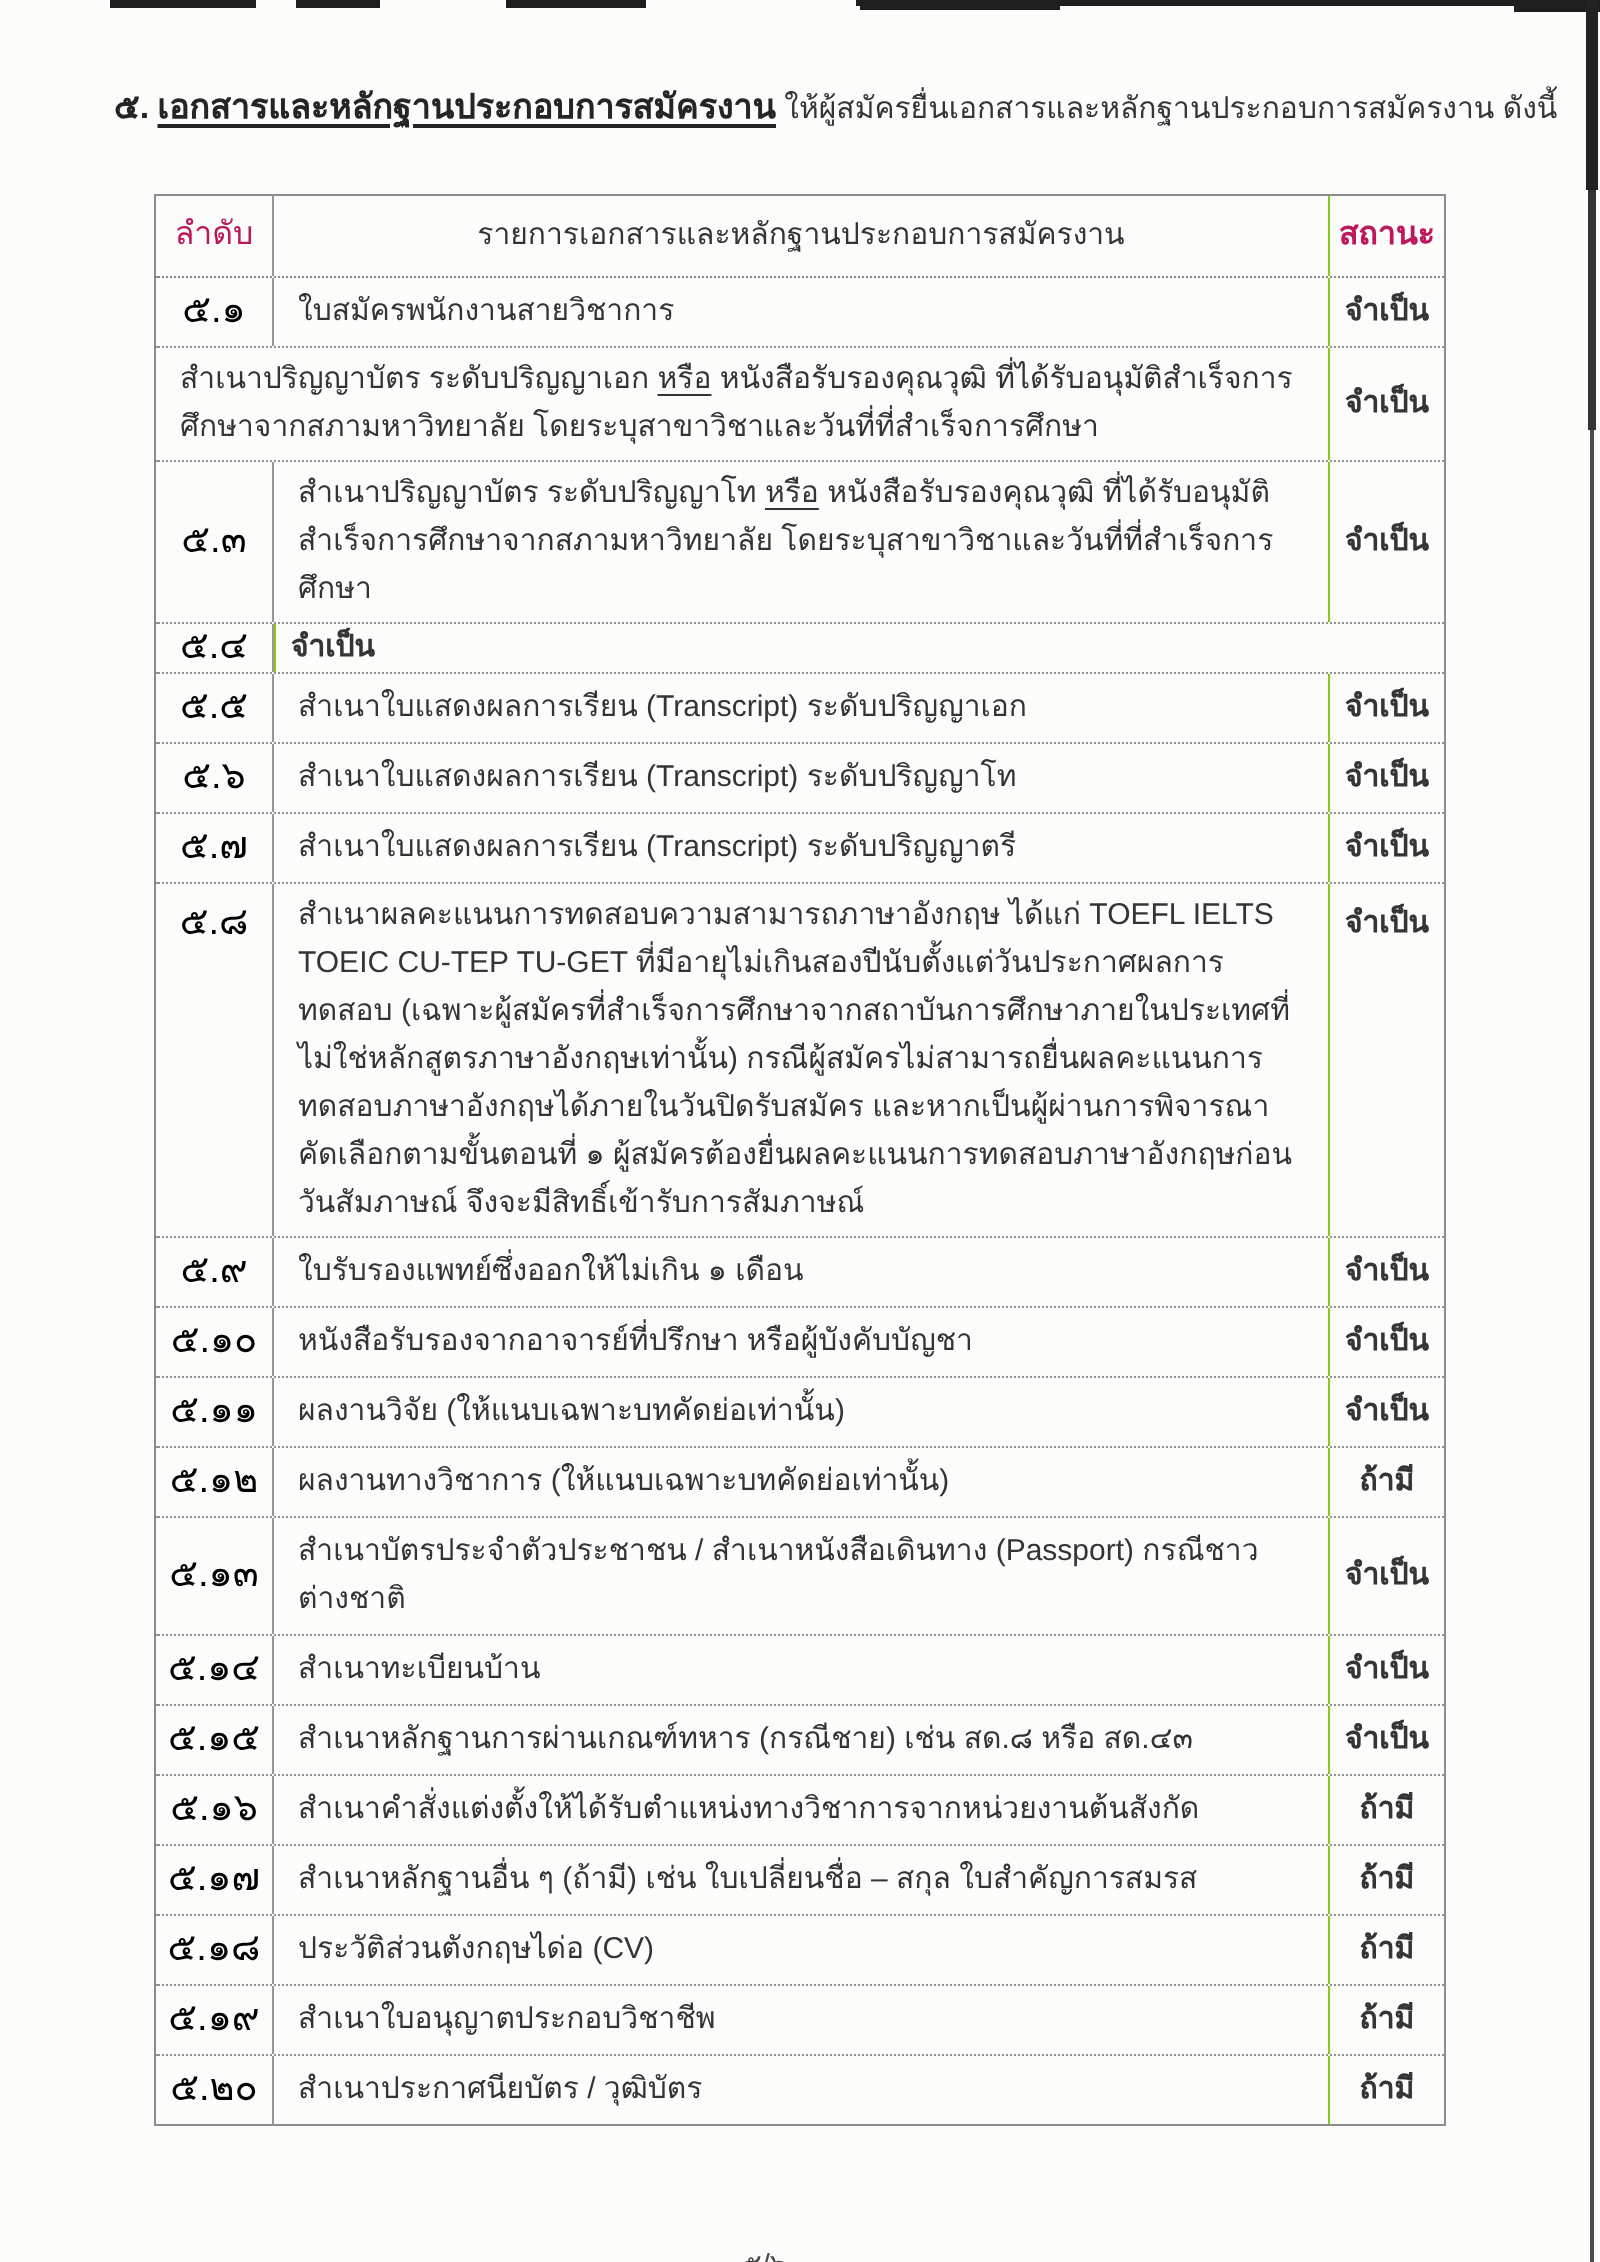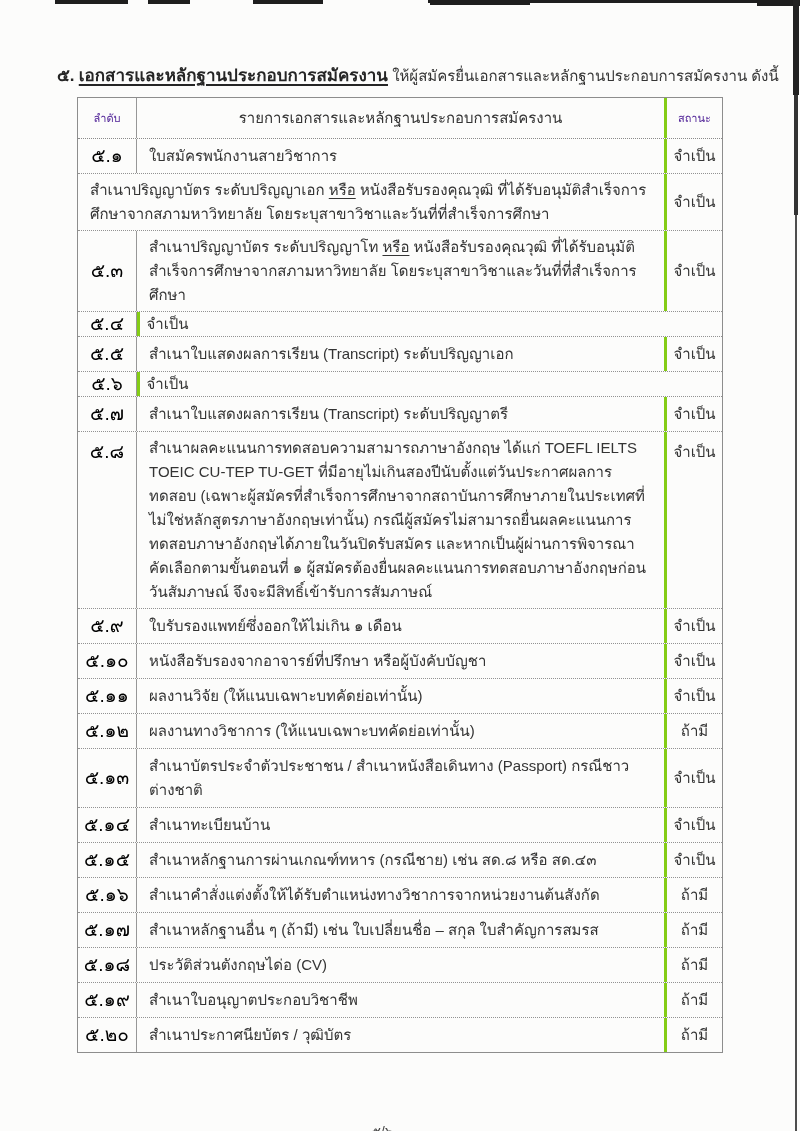--- a/index.html
+++ b/index.html
@@ -7,22 +7,22 @@
     width:800px;height:1131px;position:relative;overflow:hidden;
     background:#fcfcfb;
     font-family:"Liberation Sans","DejaVu Sans",sans-serif;
     color:#333;
     -webkit-font-smoothing:antialiased;
   }
   
   .artifact{position:absolute;background:#1e1e1e;}
   
   .heading{
-    position:absolute;left:57px;top:60px;width:720px;
-    font-size:15px;line-height:32px;color:#303030;white-space:nowrap;
+    position:absolute;left:57px;top:44px;width:720px;
+    font-size:15px;line-height:20px;color:#303030;white-space:nowrap;
   }
   .heading .h-strong{
     font-weight:bold;font-size:17px;color:#252525;
   }
   .heading .h-title{
     text-decoration:underline;text-underline-offset:3px;
     text-decoration-thickness:1.5px;
   }
   .heading .h-tail{font-size:15px;color:#353535;}
   
@@ -47,25 +47,25 @@
     box-sizing:border-box;
   }
   .align-top .cell-no{align-items:flex-start;padding-top:8px;text-align:center;}
   .cell-item{
     flex:1 1 auto;padding:4px 10px 4px 12px;min-height:25px;
     box-sizing:border-box;
   }
   .cell-status{
     flex:0 0 58px;align-self:stretch;
     display:flex;align-items:center;justify-content:center;
-    border-left:3px solid #84cc16;
-    color:#353535;box-sizing:border-box;
+    border-left:1px solid #84cc16;
+    color:#353535;box-sizing:border-box;font-weight:bold;
   }
   .align-top .cell-status{align-items:flex-start;padding-top:8px;}
-  .t-header .cell-no,.t-header .cell-status{font-size:11px;color:#4c1d95;}
+  .t-header .cell-no,.t-header .cell-status{font-size:16px;color:#be185d;}
   .t-header{min-height:40px;border-bottom:1px dotted #8a8a8a;}
   .t-header .cell-item{text-align:center;padding:7px 8px;}
   .t-row u{text-underline-offset:3px;text-decoration-thickness:1.3px;}
   .single .cell-item{padding-top:5px;padding-bottom:5px;}
   
   
   .page-number{
     position:absolute;left:77px;top:1120px;width:610px;
     text-align:center;font-size:14.5px;color:#4a4a4a;
   }
@@ -115,20 +115,21 @@
         <div class="cell-no">๕.๔</div>
         <div class="cell-status">จำเป็น</div>
       </div>
       <div class="t-row single">
         <div class="cell-no">๕.๕</div>
         <div class="cell-item">สำเนาใบแสดงผลการเรียน (Transcript) ระดับปริญญาเอก</div>
         <div class="cell-status">จำเป็น</div>
       </div>
       <div class="t-row single">
         <div class="cell-no">๕.๖</div>
+        <div class="cell-item">สำเนาใบแสดงผลการเรียน (Transcript) ระดับปริญญาโท</div>
         <div class="cell-status">จำเป็น</div>
       </div>
       <div class="t-row single">
         <div class="cell-no">๕.๗</div>
         <div class="cell-item">สำเนาใบแสดงผลการเรียน (Transcript) ระดับปริญญาตรี</div>
         <div class="cell-status">จำเป็น</div>
       </div>
       <div class="t-row align-top">
         <div class="cell-no">๕.๘</div>
         <div class="cell-item">สำเนาผลคะแนนการทดสอบความสามารถภาษาอังกฤษ ได้แก่ TOEFL IELTS TOEIC CU-TEP TU-GET ที่มีอายุไม่เกินสองปีนับตั้งแต่วันประกาศผลการทดสอบ (เฉพาะผู้สมัครที่สำเร็จการศึกษาจากสถาบันการศึกษาภายในประเทศที่ไม่ใช่หลักสูตรภาษาอังกฤษเท่านั้น) กรณีผู้สมัครไม่สามารถยื่นผลคะแนนการทดสอบภาษาอังกฤษได้ภายในวันปิดรับสมัคร และหากเป็นผู้ผ่านการพิจารณาคัดเลือกตามขั้นตอนที่ ๑ ผู้สมัครต้องยื่นผลคะแนนการทดสอบภาษาอังกฤษก่อนวันสัมภาษณ์ จึงจะมีสิทธิ์เข้ารับการสัมภาษณ์</div>

